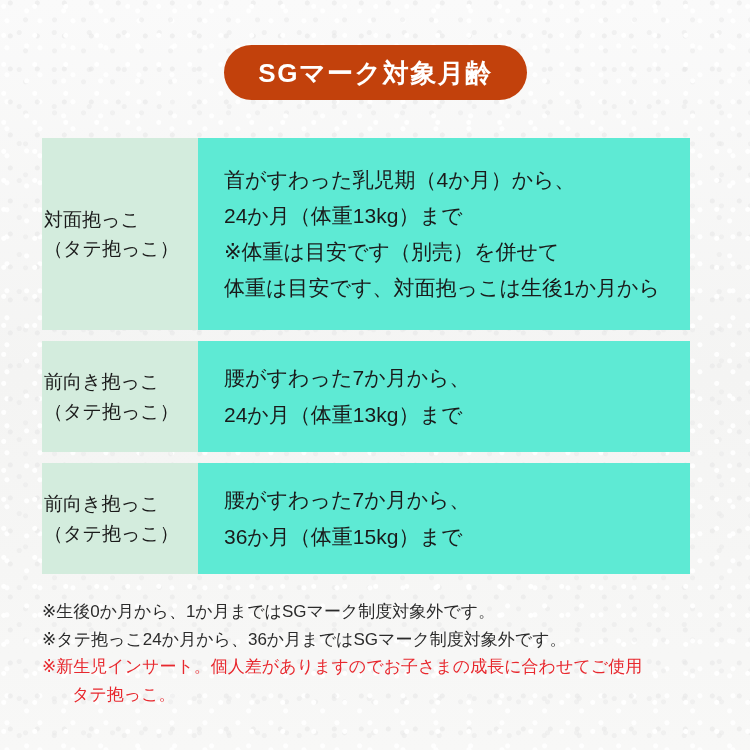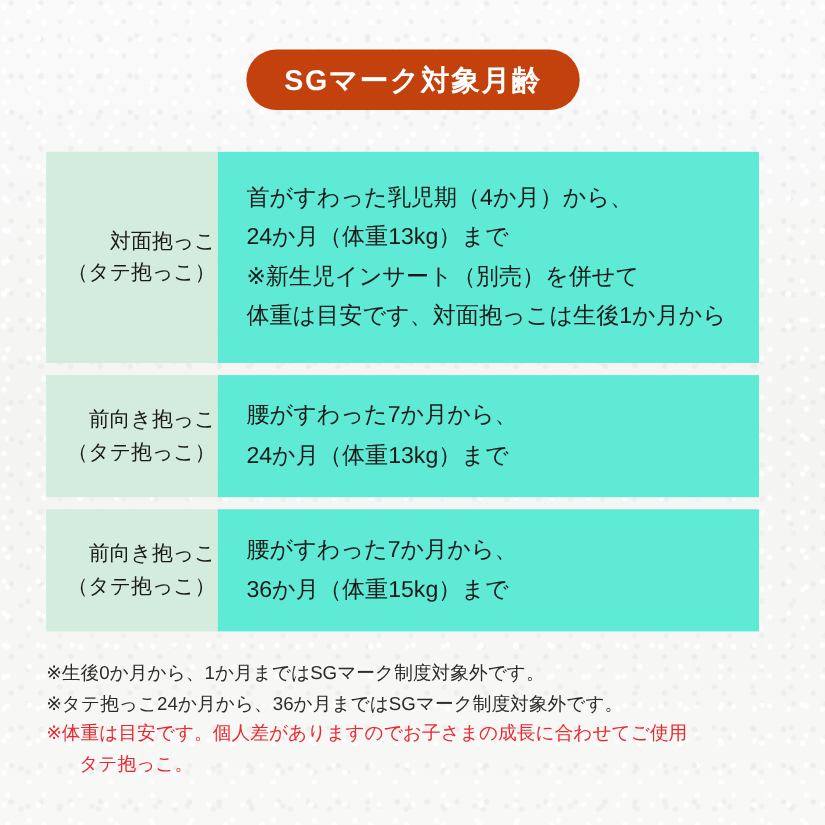--- a/index.html
+++ b/index.html
@@ -62,21 +62,21 @@
     align-items: stretch;
     margin-bottom: 11px;
   }
   .row:last-child { margin-bottom: 0; }
   .cell-label {
     width: 156px;
     flex: 0 0 156px;
     background: #d3ecdd;
     display: flex;
     flex-direction: column;
-    align-items: flex-end;
+    align-items: flex-start;
     justify-content: center;
     box-sizing: border-box;
     padding: 6px 2px;
   }
   .cell-label .line {
     font-size: 19px;
     color: #1a1a1a;
     line-height: 1.55;
     white-space: nowrap;
     font-weight: 500;
@@ -135,21 +135,21 @@
 <div class="table">
 
   <div class="row row-1">
     <div class="cell-label">
       <span class="line">対面抱っこ</span>
       <span class="line">（タテ抱っこ）</span>
     </div>
     <div class="cell-body">
       <span class="line">首がすわった乳児期（4か月）から、</span>
       <span class="line">24か月（体重13kg）まで</span>
-      <span class="line">※新生児インサート（別売）を併せて</span>
+      <span class="line">※体重は目安です（別売）を併せて</span>
       <span class="line">体重は目安です、対面抱っこは生後1か月から</span>
     </div>
   </div>
 
   <div class="row row-2">
     <div class="cell-label">
       <span class="line">前向き抱っこ</span>
       <span class="line">（タテ抱っこ）</span>
     </div>
     <div class="cell-body">
@@ -168,16 +168,16 @@
       <span class="line">36か月（体重15kg）まで</span>
     </div>
   </div>
 
 </div>
 
 <div class="notes">
   <div class="note">※生後0か月から、1か月まではSGマーク制度対象外です。</div>
   <div class="note">※タテ抱っこ24か月から、36か月まではSGマーク制度対象外です。</div>
   <div class="note red">
-    <span>※体重は目安です。個人差がありますのでお子さまの成長に合わせてご使用</span>
+    <span>※新生児インサート。個人差がありますのでお子さまの成長に合わせてご使用</span>
     <span class="cont">タテ抱っこ。</span>
   </div>
 </div>
 
 </body></html>

